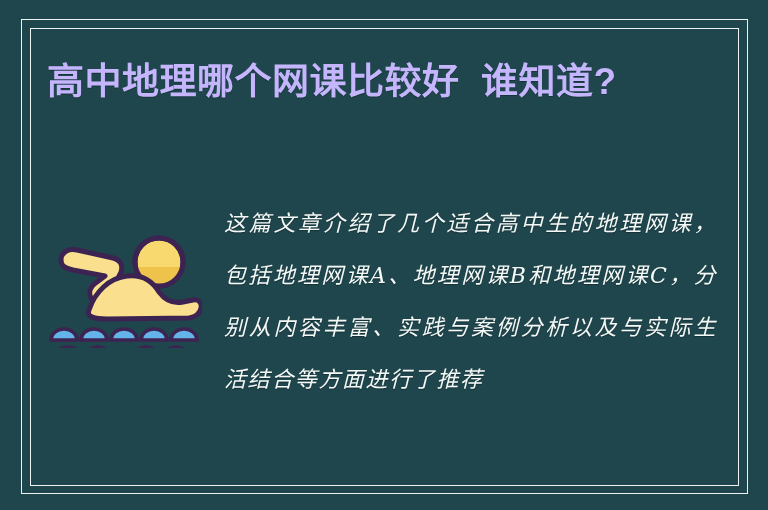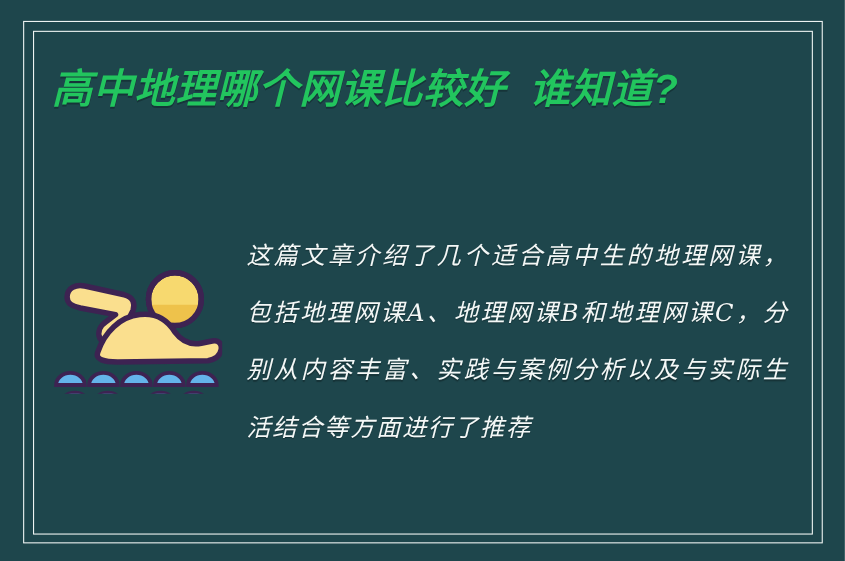--- a/index.html
+++ b/index.html
@@ -44,36 +44,35 @@
     box-sizing: border-box;
     pointer-events: none;
   }
 
   
   .title {
     position: absolute;
     left: 47px;
     top: 54px;
     width: 660px;
-    color: #22c55e;
+    color: #c4b5fd;
     font-family: "Liberation Sans", "DejaVu Sans", sans-serif;
     font-size: 37px;
     font-weight: bold;
-    font-style: italic;
     letter-spacing: 0.5px;
     line-height: 56px;
     white-space: pre-wrap;
     text-shadow: 0 1px 0 rgba(0,0,0,0.25);
   }
 
   
   .content-row {
     position: absolute;
     left: 47px;
-    top: 200px;
+    top: 190px;
     width: 670px;
     height: 260px;
     display: flex;
     flex-direction: row;
     align-items: flex-start;
   }
 
   
   .illus {
     position: relative;

